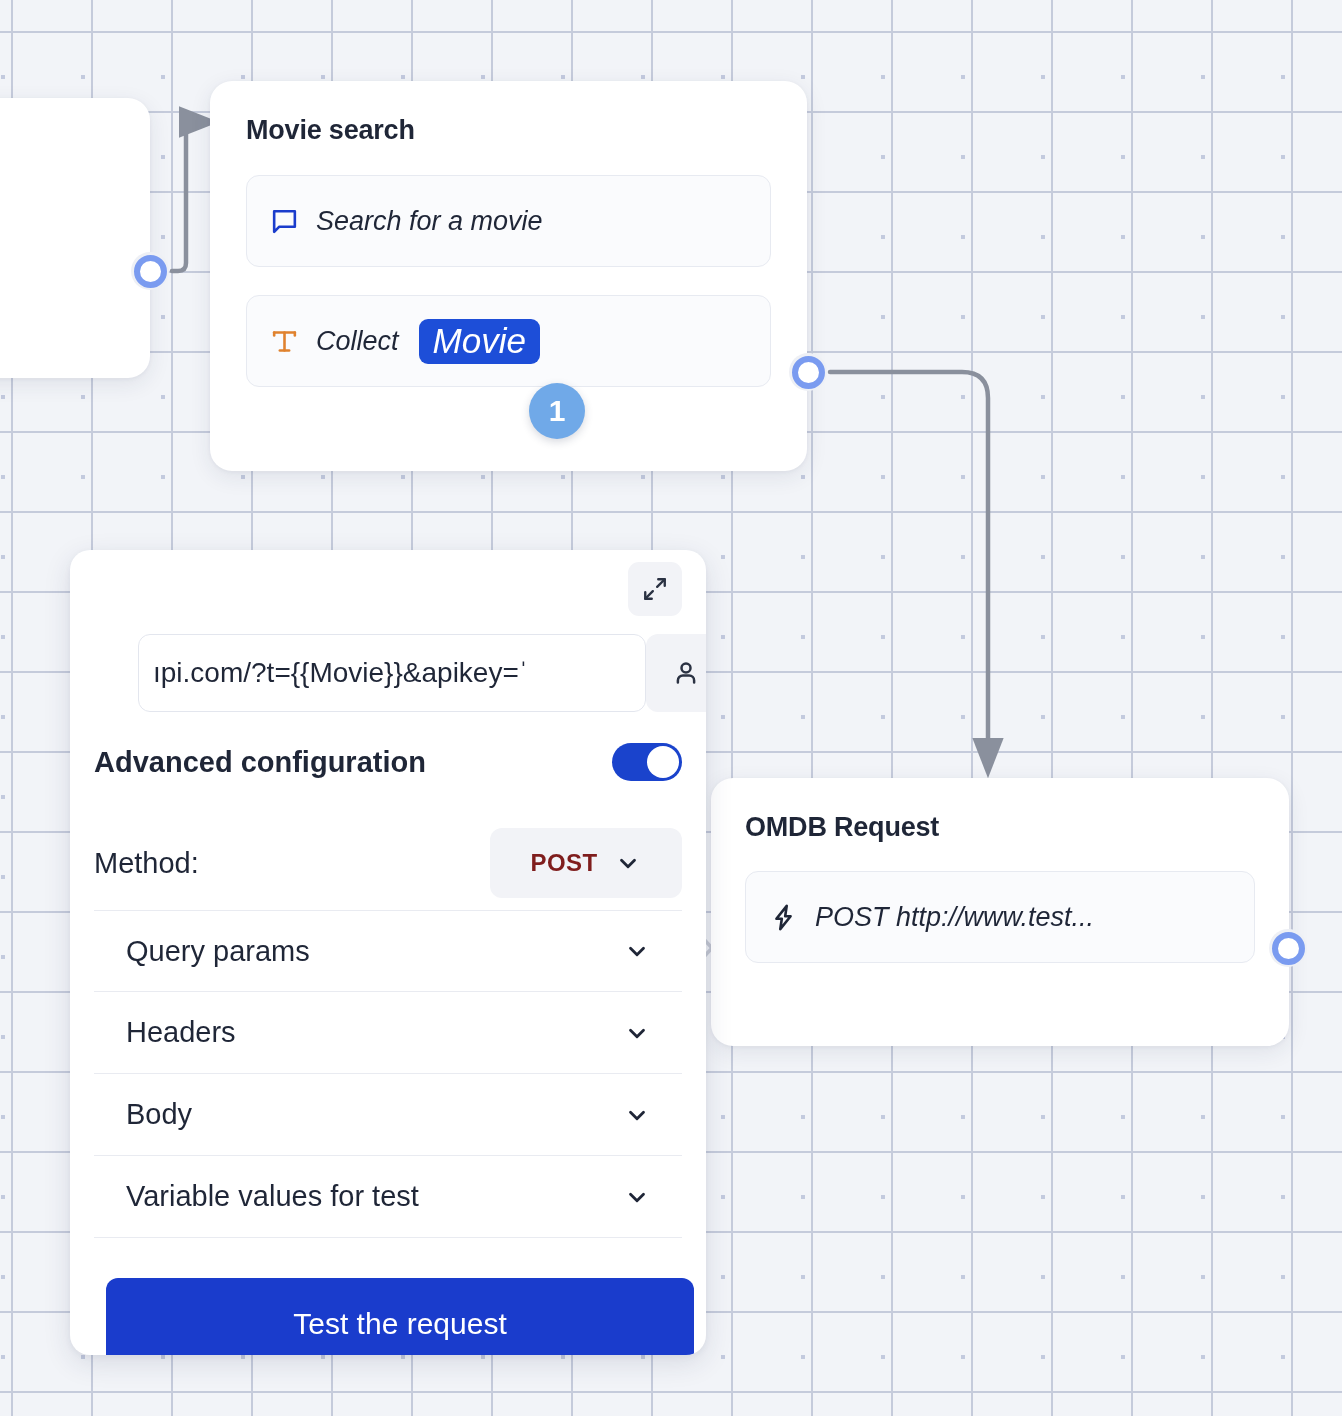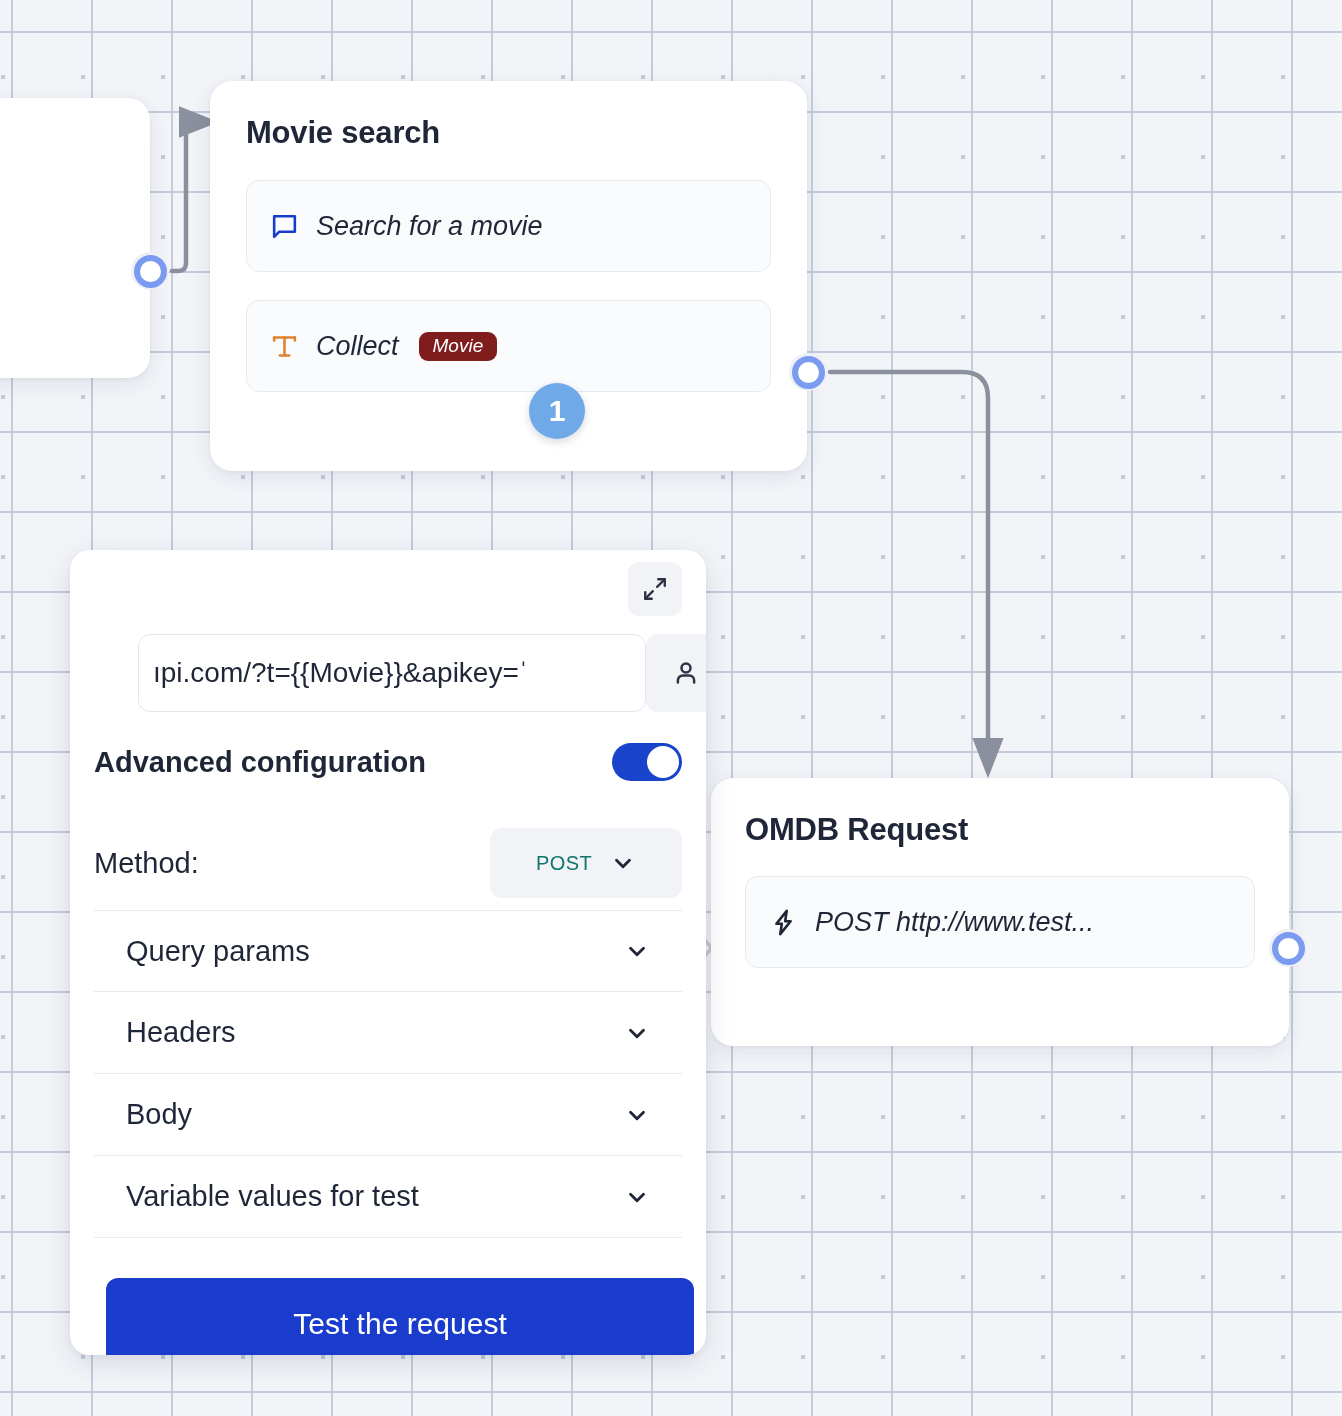--- a/index.html
+++ b/index.html
@@ -48,21 +48,21 @@
 
   
   .node {
     position: absolute;
     background: #ffffff;
     border-radius: 22px;
     box-shadow: 0 6px 22px rgba(31,45,80,0.09), 0 1px 4px rgba(31,45,80,0.05);
   }
 
   .node-title {
-    font-size: 31px;
+    font-size: 27px;
     font-weight: 700;
     color: #1f2637;
     letter-spacing: -0.2px;
   }
 
   .node-row {
     display: flex;
     align-items: center;
     gap: 16px;
     background: #fafbfd;
@@ -92,25 +92,25 @@
     top: 81px;
     width: 597px;
     height: 390px;
     padding: 34px 36px;
   }
   #node-movie-search .node-title { margin-bottom: 29px; }
   #node-movie-search .node-row + .node-row { margin-top: 28px; }
 
   .tag-variable {
     display: inline-block;
-    background: #7f1d1d;
+    background: #1d4ed8;
     color: #ffffff;
     border-radius: 9px;
     padding: 4px 14px 6px;
-    font-size: 19px;
+    font-size: 35px;
     line-height: 1;
     margin-left: 4px;
   }
 
   
   #node-omdb {
     left: 711px;
     top: 778px;
     width: 578px;
     height: 268px;
@@ -242,23 +242,23 @@
     background: #f2f3f7;
     border: none;
     border-radius: 12px;
     display: flex;
     align-items: center;
     justify-content: center;
     gap: 18px;
     cursor: pointer;
   }
   #method-select .method-value {
-    font-size: 20px;
-    font-weight: 400;
-    color: #0f766e;
+    font-size: 24px;
+    font-weight: 700;
+    color: #7f1d1d;
     letter-spacing: 0.4px;
   }
 
   #accordion {
     position: absolute;
     left: 24px; top: 360px;
     width: 588px;
   }
   .accordion-item {
     height: 82px;

